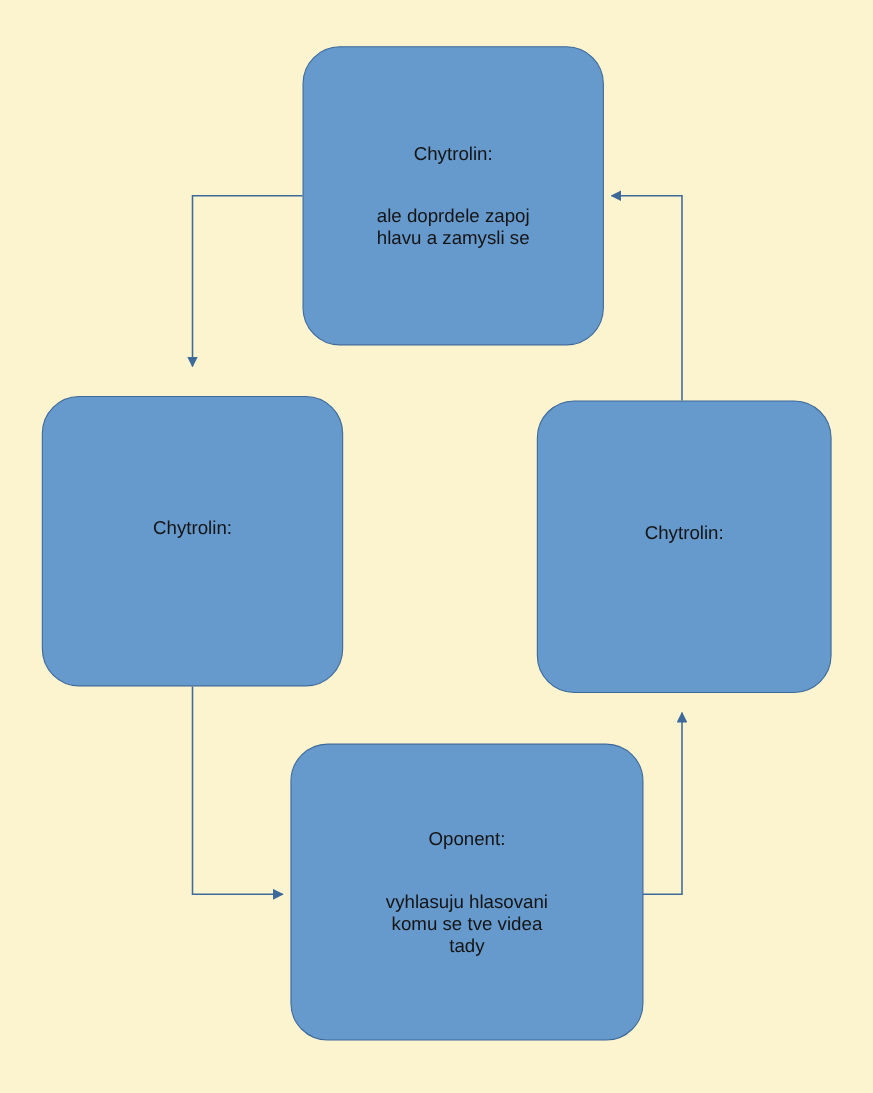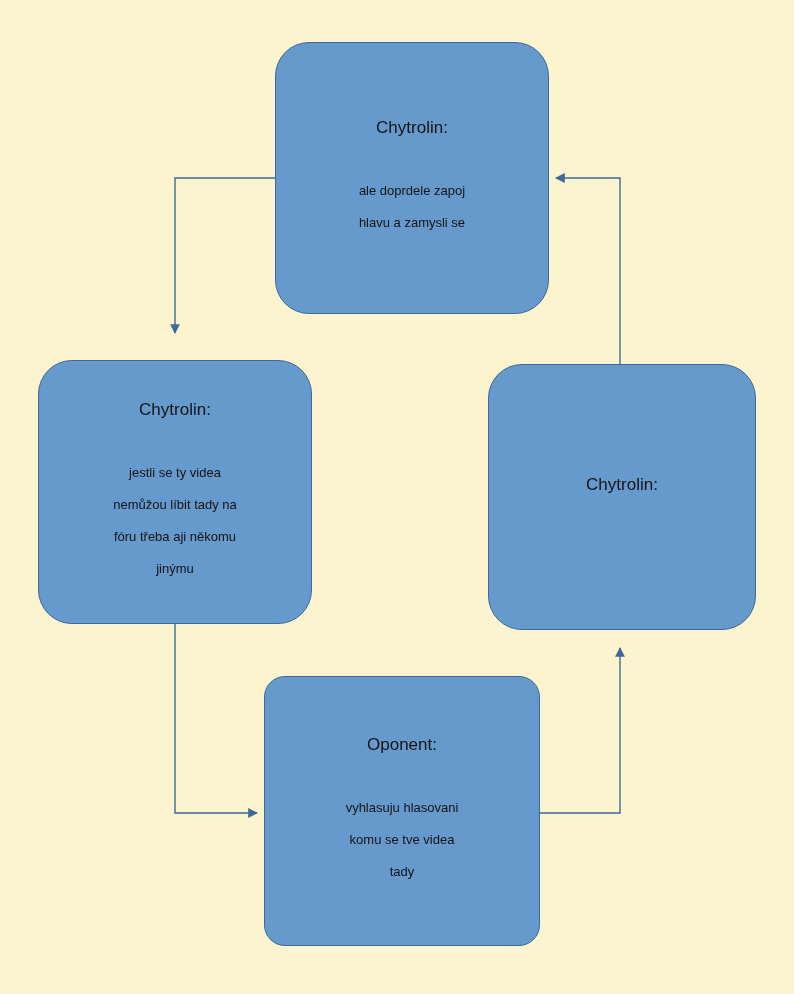--- a/index.html
+++ b/index.html
@@ -39,22 +39,22 @@
     color: #141414;
     padding: 10px 14px;
     gap: 12px;
   }
   .node .speaker {
     font-size: 17px;
     line-height: 22px;
     margin-bottom: 24px;
   }
   .node .message {
-    font-size: 13px;
-    line-height: 32px;
+    font-size: 17px;
+    line-height: 20px;
     white-space: pre-line;
   }
   #node-top {
     left: 275px;
     top: 42px;
     width: 274px;
     height: 272px;
   }
   #node-left {
     left: 38px;
@@ -64,23 +64,22 @@
   }
   #node-right {
     left: 488px;
     top: 364px;
     width: 268px;
     height: 266px;
   }
   #node-bottom {
     left: 264px;
     top: 676px;
-    width: 276px;
+    width: 321px;
     height: 270px;
-    border-radius: 21px;
   }
 </style>
 </head>
 <body>
 
 <div id="canvas">
 
   <svg class="edges" viewBox="0 0 794 994" xmlns="http://www.w3.org/2000/svg">
     <defs>
       <marker id="arrow" viewBox="0 0 10 10" refX="9" refY="5" markerWidth="7" markerHeight="7" orient="auto-start-reverse">
@@ -106,24 +105,20 @@
   </svg>
 
   <div class="node" id="node-top">
     <div class="speaker">Chytrolin:</div>
     <div class="message">ale doprdele zapoj
 hlavu a zamysli se</div>
   </div>
 
   <div class="node" id="node-left">
     <div class="speaker">Chytrolin:</div>
-    <div class="message">jestli se ty videa
-nemůžou líbit tady na
-fóru třeba aji někomu
-jinýmu</div>
   </div>
 
   <div class="node" id="node-right">
     <div class="speaker">Chytrolin:</div>
   </div>
 
   <div class="node" id="node-bottom">
     <div class="speaker">Oponent:</div>
     <div class="message">vyhlasuju hlasovani
 komu se tve videa

